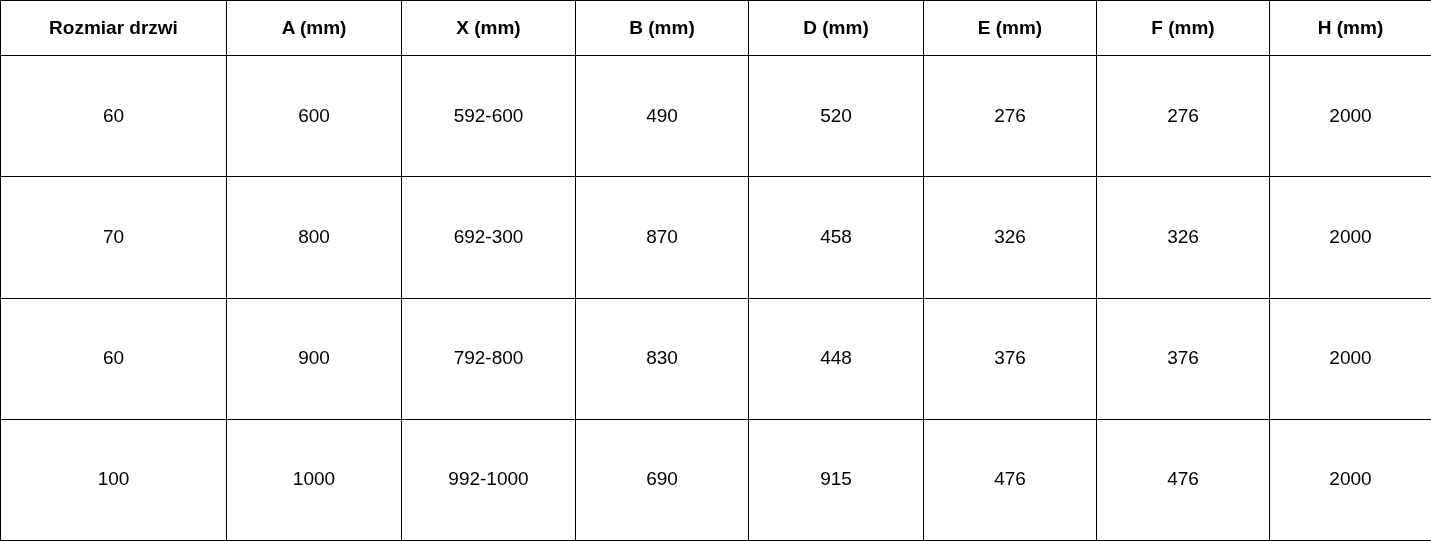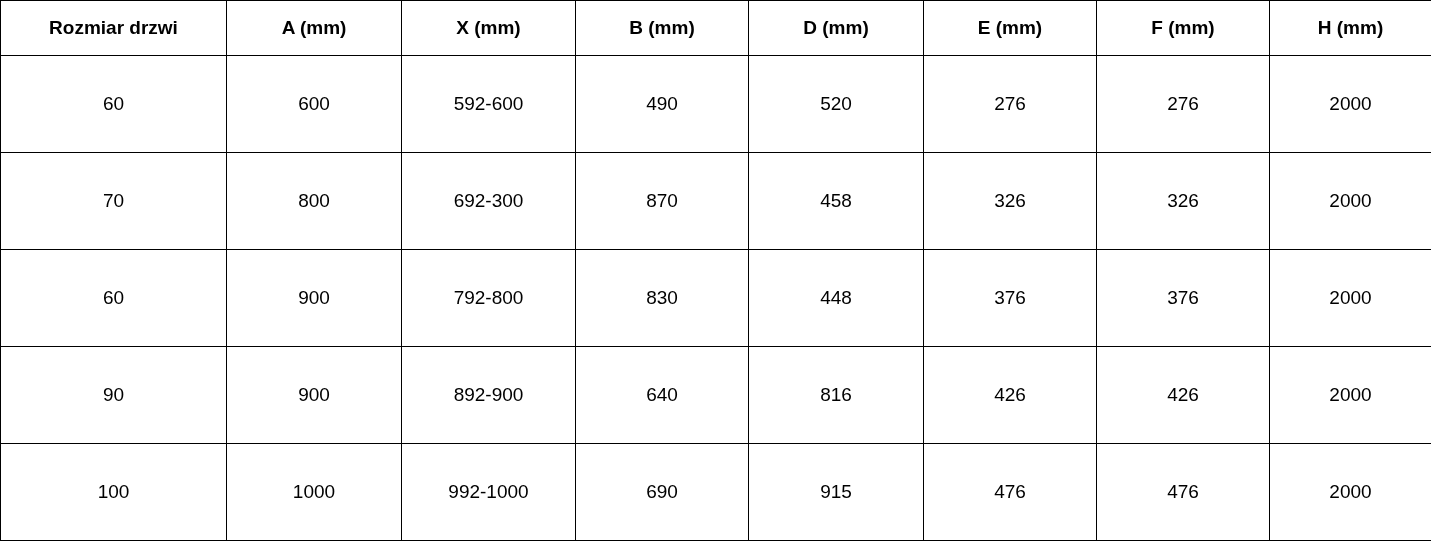--- a/index.html
+++ b/index.html
@@ -98,30 +98,20 @@
       <td>60</td>
       <td>900</td>
       <td>792-800</td>
       <td>830</td>
       <td>448</td>
       <td>376</td>
       <td>376</td>
       <td>2000</td>
     </tr>
     <tr>
-      <td>90</td>
-      <td>900</td>
-      <td>892-900</td>
-      <td>640</td>
-      <td>816</td>
-      <td>426</td>
-      <td>426</td>
-      <td>2000</td>
-    </tr>
-    <tr>
       <td>100</td>
       <td>1000</td>
       <td>992-1000</td>
       <td>690</td>
       <td>915</td>
       <td>476</td>
       <td>476</td>
       <td>2000</td>
     </tr>
   </tbody>

